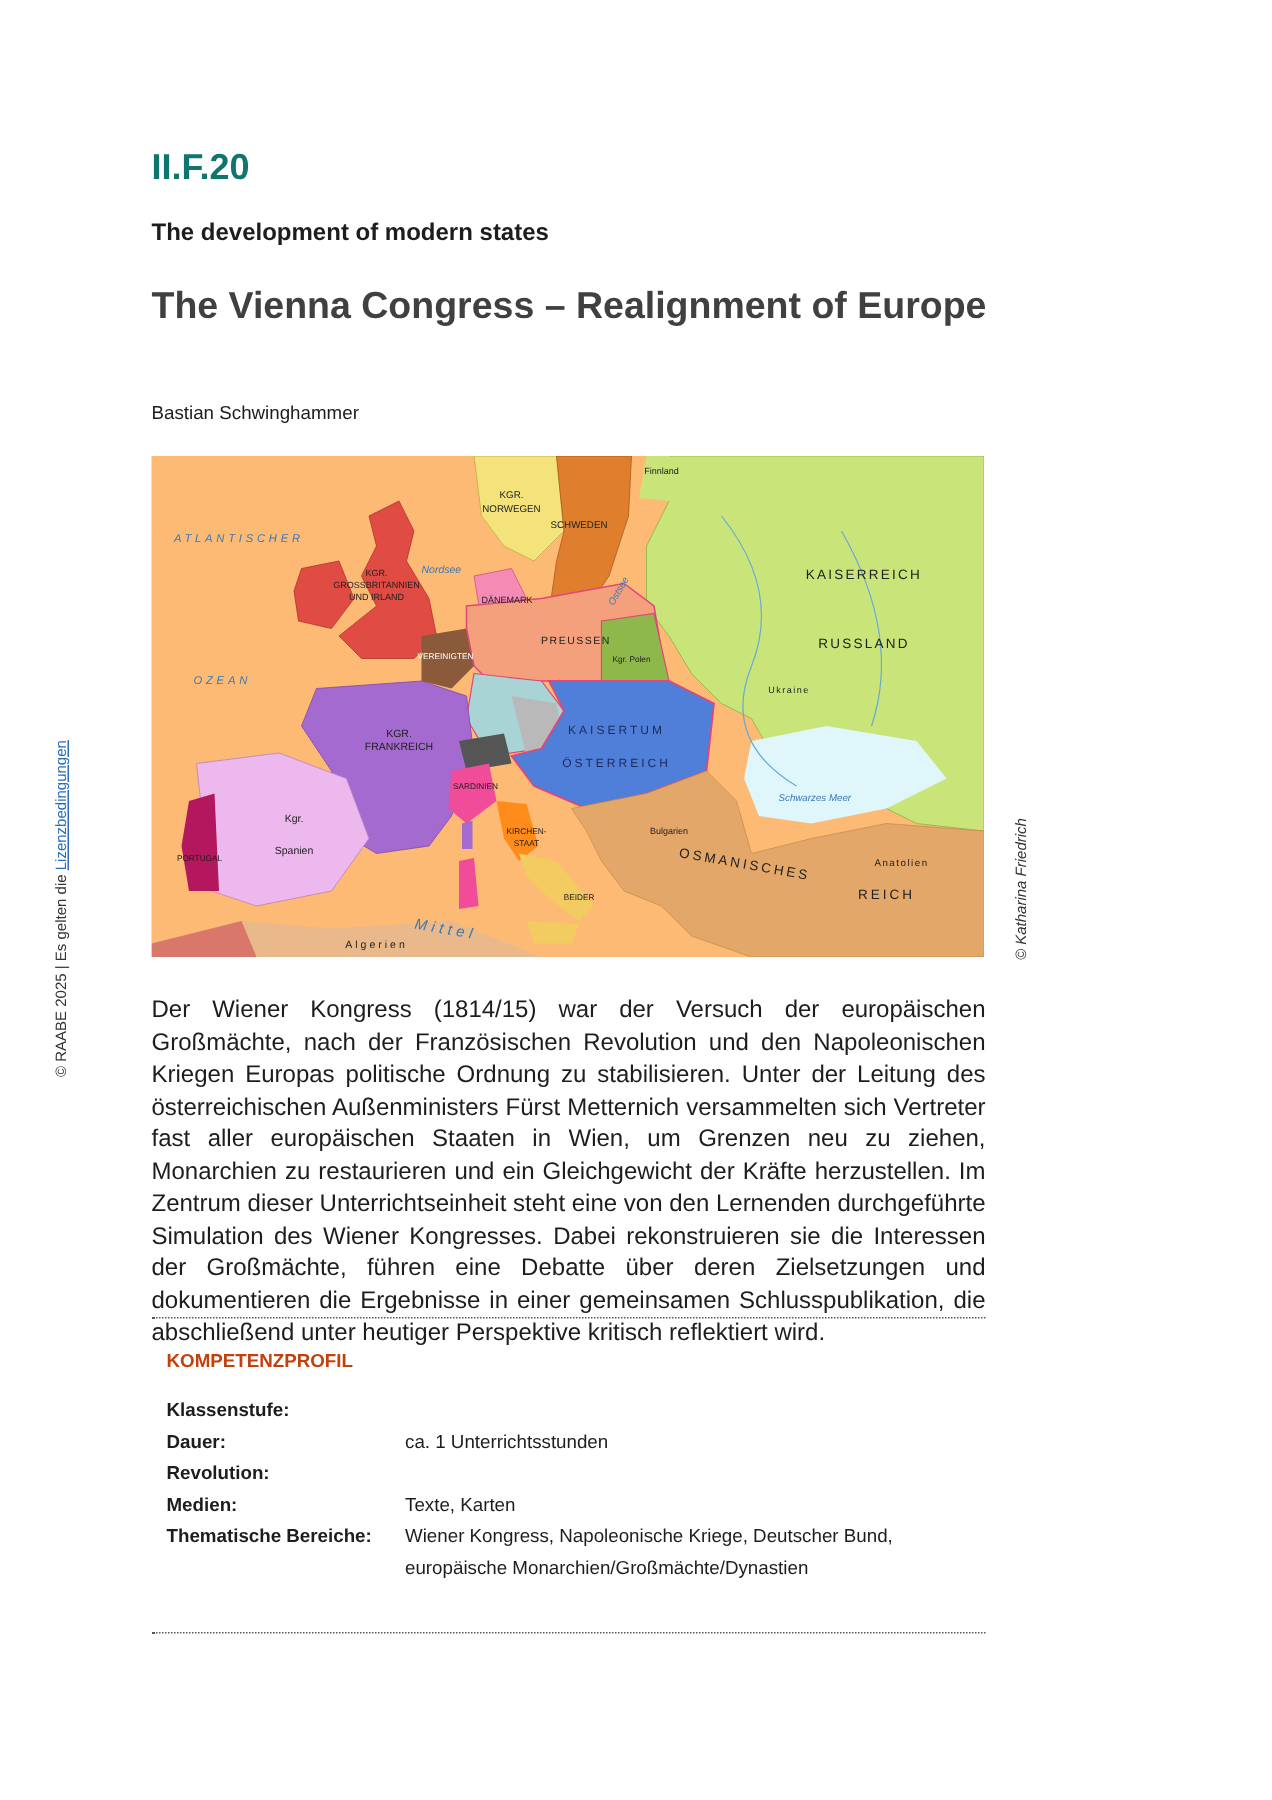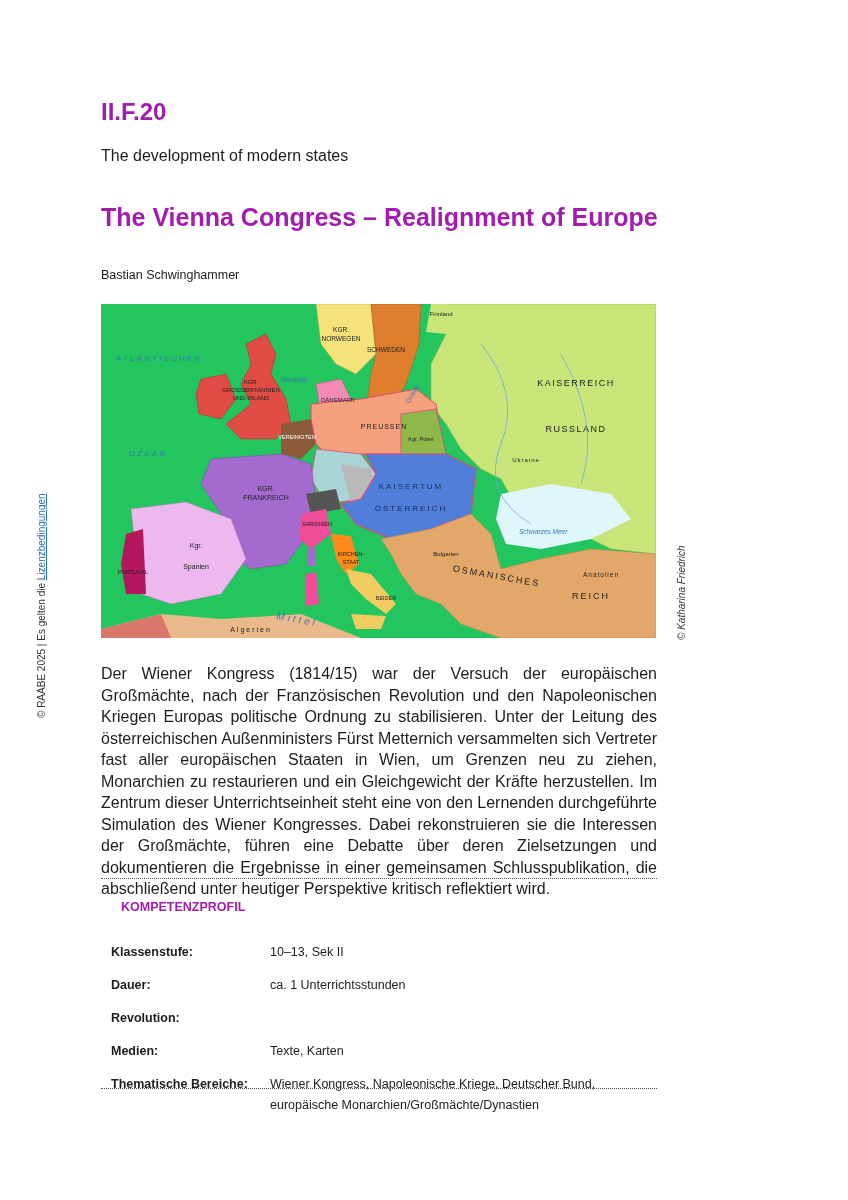--- a/index.html
+++ b/index.html
@@ -3,34 +3,33 @@
 <meta charset="utf-8">
 <style>
   html, body { margin: 0; padding: 0; background: #ffffff; }
   body {
     width: 848px; height: 1200px; position: relative; overflow: hidden;
     font-family: "DejaVu Sans", "Liberation Sans", sans-serif;
     color: #1d1d1b;
   }
   .code {
     position: absolute; left: 101px; top: 98px;
-    font-size: 24px; font-weight: bold; color: #a21caf; letter-spacing: 0px;
+    font-size: 24px; font-weight: bold; color: #0f766e; letter-spacing: 0px;
     font-family: "Liberation Sans", sans-serif;
   }
   .series {
     position: absolute; left: 101px; top: 147px;
-    font-size: 16px; font-weight: normal; color: #1d1d1b;
+    font-size: 16px; font-weight: bold; color: #1d1d1b;
     font-family: "Liberation Sans", sans-serif;
     text-align: right;
   }
   .title {
     position: absolute; left: 101px; top: 190px;
-    font-size: 25px; font-weight: bold; color: #a21caf;
-    font-family: "Liberation Sans", sans-serif;
-    margin-top: 13px;
+    font-size: 25px; font-weight: bold; color: #404040;
+    font-family: "Liberation Sans", sans-serif;
   }
   .author {
     position: absolute; left: 101px; top: 268px;
     font-size: 12.5px; color: #1d1d1b;
     font-family: "Liberation Sans", sans-serif;
   }
   .side-note {
     position: absolute; left: 36px; top: 718px;
     transform: rotate(-90deg); transform-origin: left top;
     font-size: 10px; color: #333; white-space: nowrap;
@@ -38,45 +37,45 @@
   }
   .side-note a { color: #2a6ebb; text-decoration: underline; }
   .credit {
     position: absolute; left: 676px; top: 640px;
     transform: rotate(-90deg); transform-origin: left top;
     font-size: 10px; font-style: italic; color: #333; white-space: nowrap;
     font-family: "Liberation Sans", sans-serif;
   }
   .map {
     position: absolute; left: 101px; top: 304px; width: 555px; height: 334px;
-    background: #22c55e; overflow: hidden;
+    background: #fdba74; overflow: hidden;
   }
   .map svg { display: block; width: 100%; height: 100%; }
   .map text { font-family: "Liberation Sans", sans-serif; }
   .body {
     position: absolute; left: 101px; top: 663px; width: 556px;
     font-size: 16px; line-height: 21.5px; color: #1d1d1b;
     text-align: justify;
     font-family: "Liberation Sans", sans-serif;
   }
   .rule {
     position: absolute; left: 101px; width: 556px; height: 0;
     border-top: 1px dotted #555;
   }
   .profile-title {
-    position: absolute; left: 121px; top: 900px;
-    font-size: 12.5px; font-weight: bold; color: #a21caf;
+    position: absolute; left: 111px; top: 900px;
+    font-size: 12.5px; font-weight: bold; color: #c2410c;
     font-family: "Liberation Sans", sans-serif;
   }
   .profile {
     position: absolute; left: 111px; top: 930px; width: 546px;
     font-size: 12.5px; line-height: 21px;
     font-family: "Liberation Sans", sans-serif;
   }
-  .prow { display: flex; margin-top: 12px; }
+  .prow { display: flex; }
   .plabel { width: 159px; font-weight: bold; flex: none; }
   .pval { flex: 1; }
 </style>
 </head>
 <body>
 
 <div class="code">II.F.20</div>
 <div class="series">The development of modern states</div>
 <div class="title">The Vienna Congress – Realignment of Europe</div>
 <div class="author">Bastian Schwinghammer</div>
@@ -184,21 +183,20 @@
 
 <div class="body">Der Wiener Kongress (1814/15) war der Versuch der europäischen Großmächte, nach der Französischen Revolution und den Napoleonischen Kriegen Europas politische Ordnung zu stabilisieren. Unter der Leitung des österreichischen Außenministers Fürst Metternich versammelten sich Vertreter fast aller europäischen Staaten in Wien, um Grenzen neu zu ziehen, Monarchien zu restaurieren und ein Gleichgewicht der Kräfte herzustellen. Im Zentrum dieser Unterrichtseinheit steht eine von den Lernenden durchgeführte Simulation des Wiener Kongresses. Dabei rekonstruieren sie die Interessen der Großmächte, führen eine Debatte über deren Zielsetzungen und dokumentieren die Ergebnisse in einer gemeinsamen Schlusspublikation, die abschließend unter heutiger Perspektive kritisch reflektiert wird.</div>
 
 <div class="rule" style="top: 878px;"></div>
 
 <div class="profile-title">KOMPETENZPROFIL</div>
 
 <div class="profile">
   <div class="prow">
     <div class="plabel">Klassenstufe:</div>
-    <div class="pval">10–13, Sek II</div>
   </div>
   <div class="prow">
     <div class="plabel">Dauer:</div>
     <div class="pval">ca. 1 Unterrichtsstunden</div>
   </div>
   <div class="prow">
     <div class="plabel">Revolution:</div>
   </div>
   <div class="prow">
     <div class="plabel">Medien:</div>

